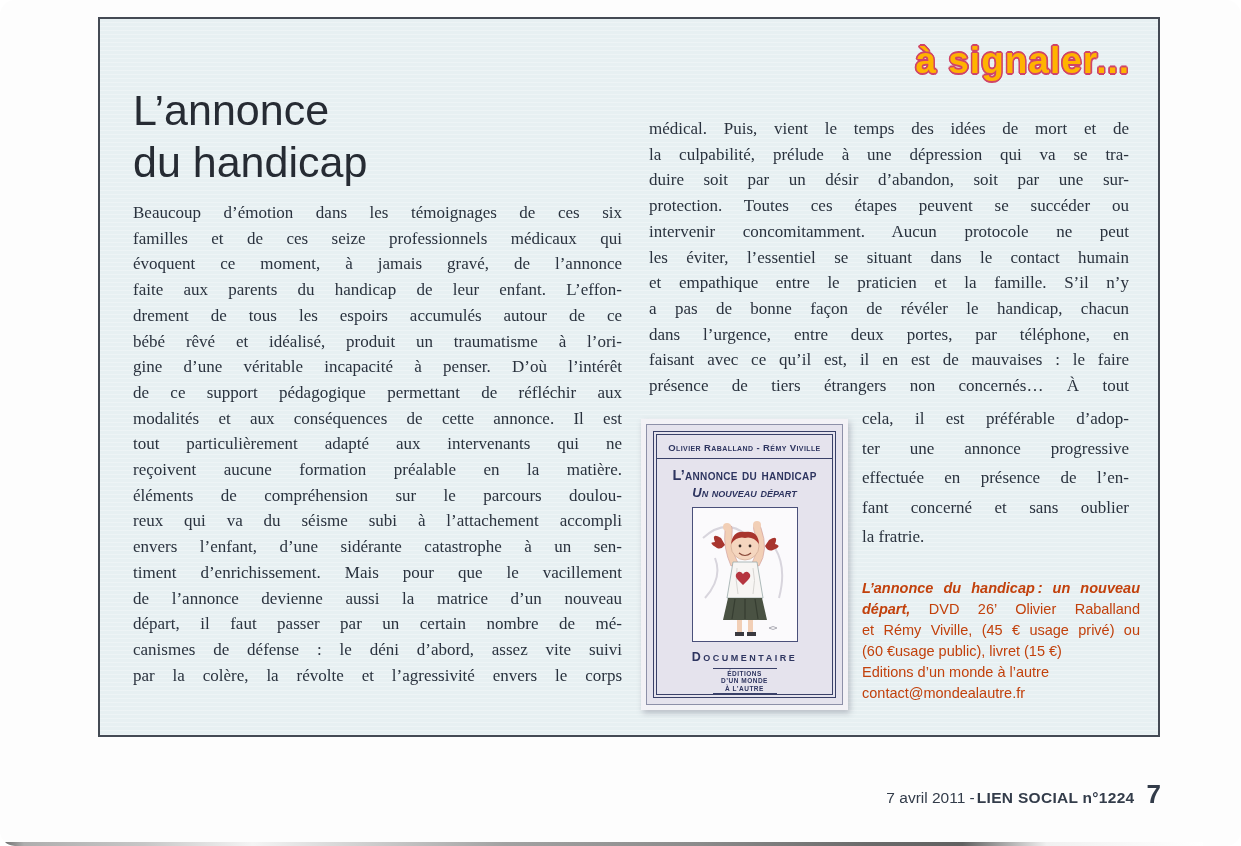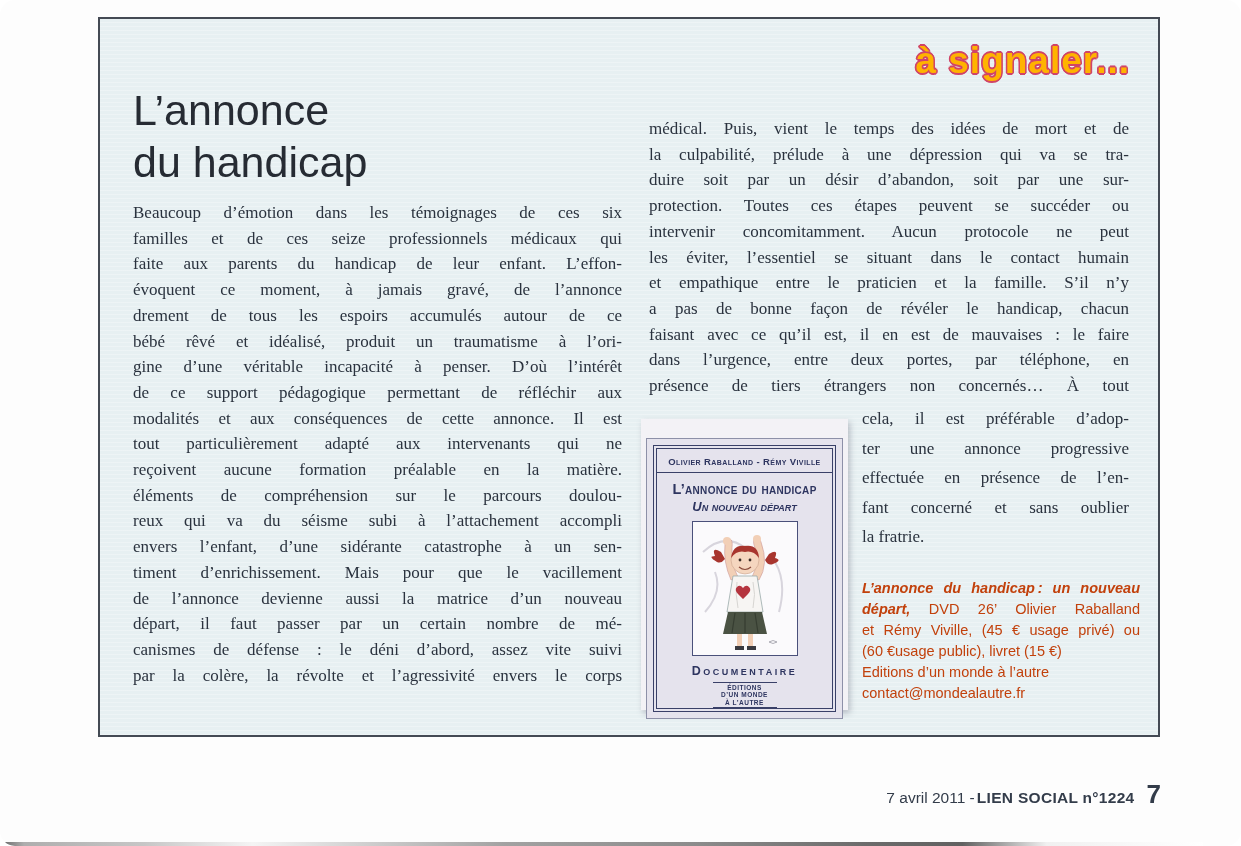--- a/index.html
+++ b/index.html
@@ -52,21 +52,20 @@
   .wrapblk .tline:last-child { text-align-last:left; }
   
   .dvd-photo {
     position:absolute; left:641px; top:419px; width:207px; height:291px;
     background:#f3f2f6; box-shadow:2px 3px 6px rgba(90,90,110,.35);
     padding:5px;
   }
   .dvd-cover {
     width:100%; height:100%; background:#e5e3ed; position:relative;
     border:1px solid #8d90a8;
-    margin-top:14px;
   }
   .cover-frame {
     position:absolute; inset:9px;
     border:1px solid #394068; outline:1px solid #394068; outline-offset:2px;
     display:flex; flex-direction:column; align-items:center;
     color:#2e3560; text-align:center;
   }
   .cover-authors {
     width:100%; margin-top:7px; padding-bottom:5px;
     border-bottom:1px solid #394068;
@@ -118,22 +117,22 @@
 
   <div class="signaler">à signaler...</div>
 
   <h1 class="title"><span>L’annonce</span><br>
     <span>du handicap</span>
   </h1>
 
   <div class="col col-left">
       <div class="tline">Beaucoup d’émotion dans les témoignages de ces six</div>
       <div class="tline">familles et de ces seize professionnels médicaux qui</div>
+      <div class="tline">évoquent ce moment, à jamais gravé, de l’annonce</div>
       <div class="tline">faite aux parents du handicap de leur enfant. L’effon-</div>
-      <div class="tline">évoquent ce moment, à jamais gravé, de l’annonce</div>
       <div class="tline">drement de tous les espoirs accumulés autour de ce</div>
       <div class="tline">bébé rêvé et idéalisé, produit un traumatisme à l’ori-</div>
       <div class="tline">gine d’une véritable incapacité à penser. D’où l’intérêt</div>
       <div class="tline">de ce support pédagogique permettant de réfléchir aux</div>
       <div class="tline">modalités et aux conséquences de cette annonce. Il est</div>
       <div class="tline">tout particulièrement adapté aux intervenants qui ne</div>
       <div class="tline">reçoivent aucune formation préalable en la matière.</div>
       <div class="tline">éléments de compréhension sur le parcours doulou-</div>
       <div class="tline">reux qui va du séisme subi à l’attachement accompli</div>
       <div class="tline">envers l’enfant, d’une sidérante catastrophe à un sen-</div>
@@ -146,22 +145,22 @@
 
   <div class="col col-right">
       <div class="tline">médical. Puis, vient le temps des idées de mort et de</div>
       <div class="tline">la culpabilité, prélude à une dépression qui va se tra-</div>
       <div class="tline">duire soit par un désir d’abandon, soit par une sur-</div>
       <div class="tline">protection. Toutes ces étapes peuvent se succéder ou</div>
       <div class="tline">intervenir concomitamment. Aucun protocole ne peut</div>
       <div class="tline">les éviter, l’essentiel se situant dans le contact humain</div>
       <div class="tline">et empathique entre le praticien et la famille. S’il n’y</div>
       <div class="tline">a pas de bonne façon de révéler le handicap, chacun</div>
+      <div class="tline">dans l’urgence, entre deux portes, par téléphone, en</div>
       <div class="tline">faisant avec ce qu’il est, il en est de mauvaises : le faire</div>
-      <div class="tline">dans l’urgence, entre deux portes, par téléphone, en</div>
       <div class="tline">présence de tiers étrangers non concernés… À tout</div>
     </div>
 
   <div class="wrapblk">
       <div class="tline">cela, il est préférable d’adop-</div>
       <div class="tline">ter une annonce progressive</div>
       <div class="tline">effectuée en présence de l’en-</div>
       <div class="tline">fant concerné et sans oublier</div>
       <div class="tline">la fratrie.</div>
     </div>

